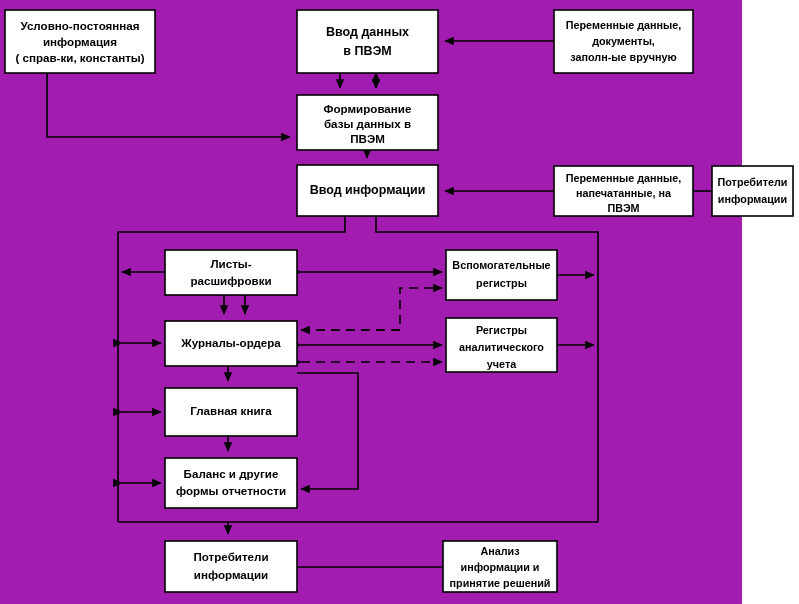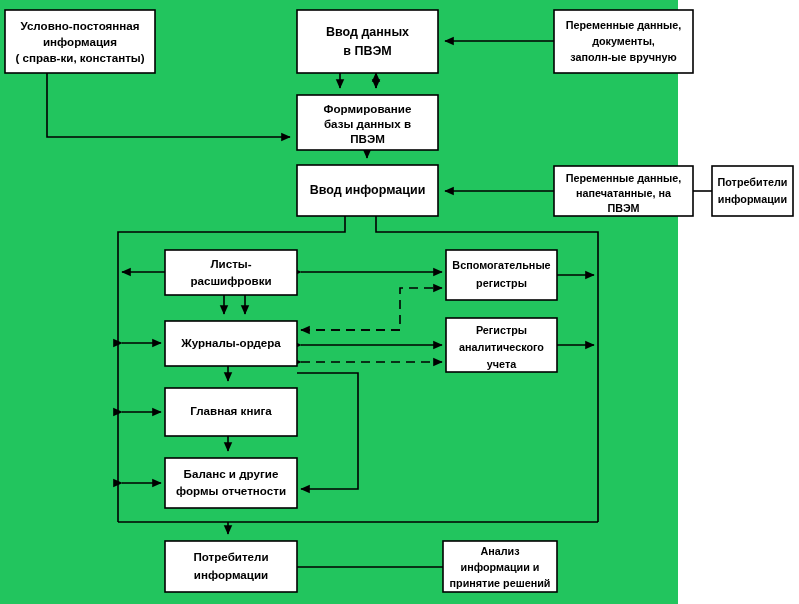--- a/index.html
+++ b/index.html
@@ -8,23 +8,23 @@
     background: #ffffff;
   }
   body {
     width: 799px;
     height: 604px;
     font-family: "Liberation Sans", sans-serif;
     overflow: hidden;
   }
   #diagram-root {
     position: relative;
-    width: 678px;
+    width: 742px;
     height: 604px;
-    background: #22c55e;
+    background: #a21caf;
   }
   svg#flowchart {
     display: block;
     width: 799px;
     height: 604px;
   }
   .box-rect {
     fill: #ffffff;
     stroke: #000000;
     stroke-width: 1.6;

